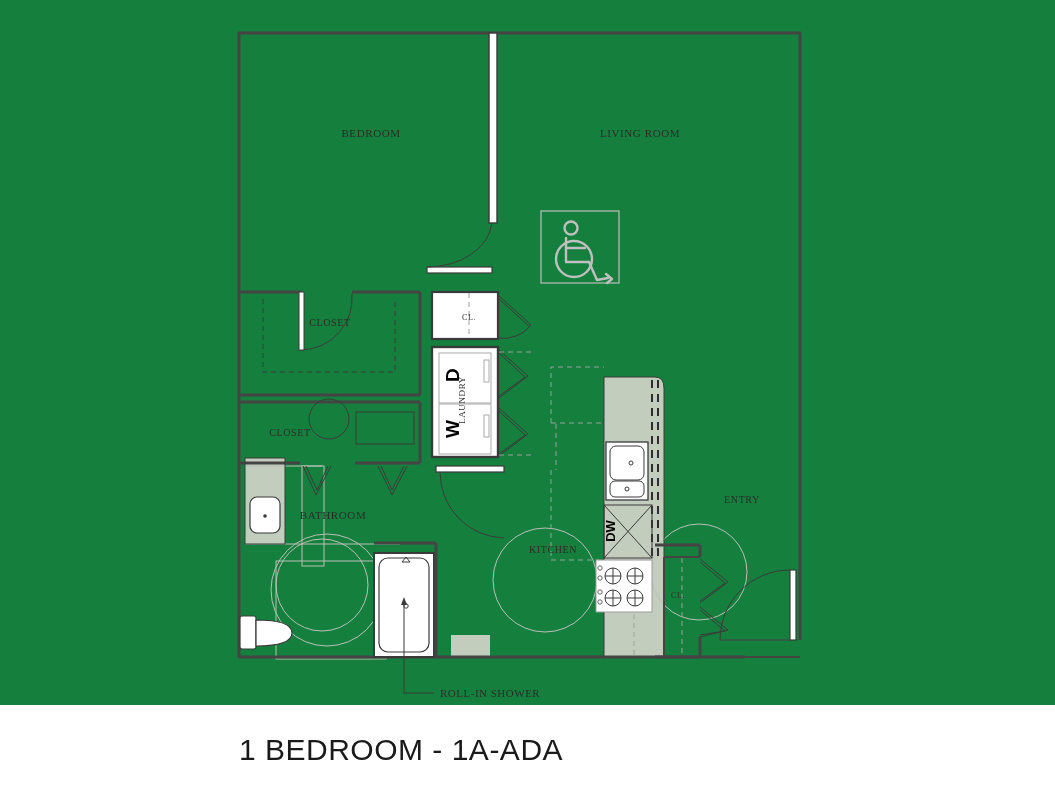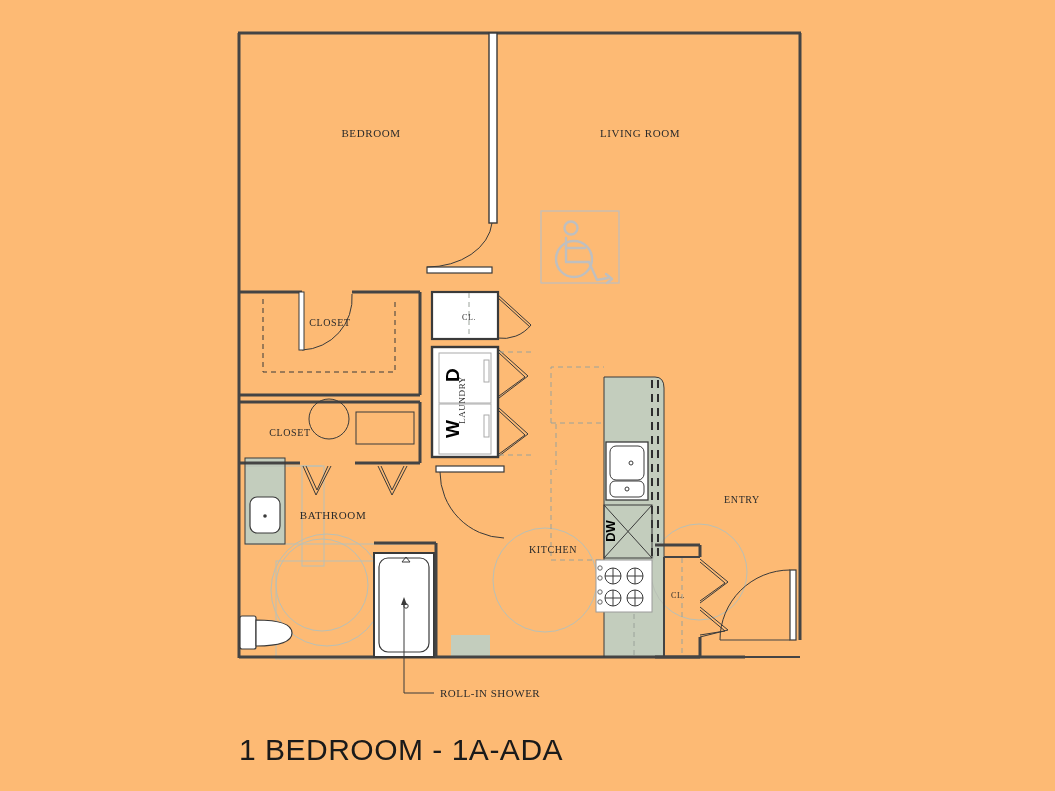--- a/index.html
+++ b/index.html
@@ -11,22 +11,22 @@
   body {
     width: 1055px;
     height: 791px;
     font-family: "Liberation Sans", sans-serif;
     overflow: hidden;
     position: relative;
   }
   #plan-root {
     position: relative;
     width: 1055px;
-    height: 791px;
-    background: #fdba74;
+    height: 705px;
+    background: #15803d;
   }
   #floorplan-svg {
     position: absolute;
     left: 0;
     top: 0;
     width: 1055px;
     height: 791px;
     display: block;
   }
   .room-label {

